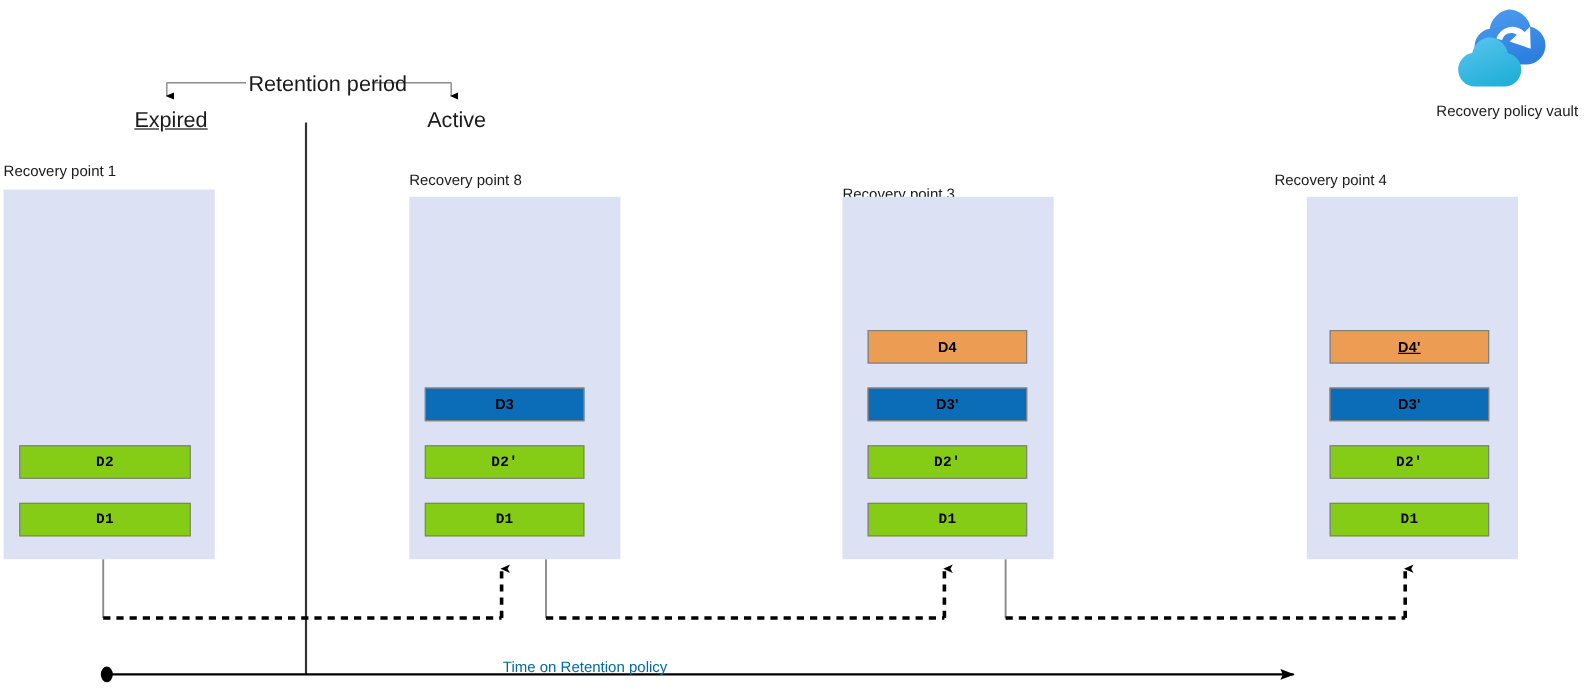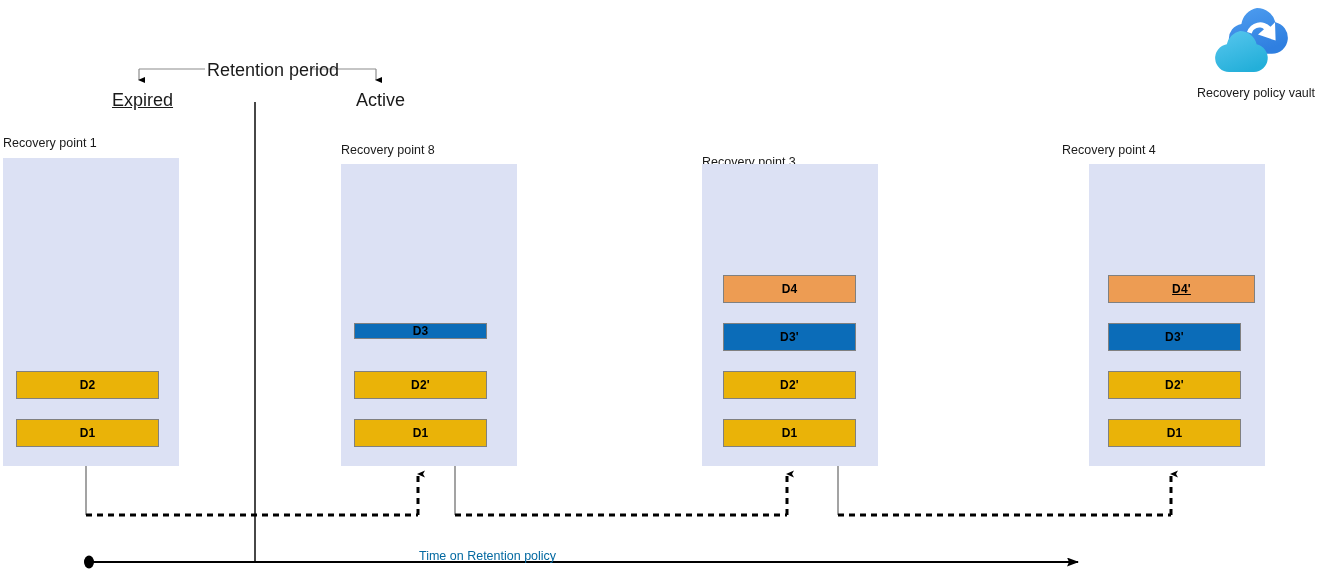--- a/index.html
+++ b/index.html
@@ -68,21 +68,21 @@
     box-sizing: border-box;
     border: 1px solid #808080;
     font-size: 12px;
     font-weight: bold;
     color: #000000;
     display: flex;
     align-items: center;
     justify-content: center;
     letter-spacing: 0.2px;
   }
-  .blk-yellow { background: #eab308; }
+  .blk-yellow { background: #84cc16; font-family: Liberation Mono, monospace; }
   .blk-blue   { background: #0b6cb8; }
   .blk-orange { background: #ed9c53; }
   
   #timeline-label {
     position: absolute;
     left: 419px;
     top: 549px;
     font-size: 12.5px;
     line-height: 14px;
     white-space: nowrap;
@@ -165,32 +165,32 @@
   <div class="retention-label" id="expired-label">Expired</div>
   <div class="retention-label" id="active-label">Active</div>
 
   <div id="panels-host">
       <div class="rp-title" style="left: 3px; top: 136px; width: 176px;">Recovery point 1</div>
       <div class="rp-panel" style="left: 3px; top: 158px; width: 176px; height: 308px;"></div>
       <div class="data-block blk-yellow" style="left: 16px; top: 371px; width: 143px; height: 28px;">D2</div>
       <div class="data-block blk-yellow" style="left: 16px; top: 419px; width: 143px; height: 28px;">D1</div>
       <div class="rp-title" style="left: 341px; top: 143px; width: 176px;">Recovery point 8</div>
       <div class="rp-panel" style="left: 341px; top: 164px; width: 176px; height: 302px;"></div>
-      <div class="data-block blk-blue" style="left: 354px; top: 323px; width: 133px; height: 16px;">D3</div>
+      <div class="data-block blk-blue" style="left: 354px; top: 323px; width: 133px; height: 28px;">D3</div>
       <div class="data-block blk-yellow" style="left: 354px; top: 371px; width: 133px; height: 28px;">D2'</div>
       <div class="data-block blk-yellow" style="left: 354px; top: 419px; width: 133px; height: 28px;">D1</div>
       <div class="rp-title" style="left: 702px; top: 143px; width: 176px; margin-top: 12px;">Recovery point 3</div>
       <div class="rp-panel" style="left: 702px; top: 164px; width: 176px; height: 302px;"></div>
       <div class="data-block blk-orange" style="left: 723px; top: 275px; width: 133px; height: 28px;">D4</div>
       <div class="data-block blk-blue" style="left: 723px; top: 323px; width: 133px; height: 28px;">D3'</div>
       <div class="data-block blk-yellow" style="left: 723px; top: 371px; width: 133px; height: 28px;">D2'</div>
       <div class="data-block blk-yellow" style="left: 723px; top: 419px; width: 133px; height: 28px;">D1</div>
       <div class="rp-title" style="left: 1062px; top: 143px; width: 176px;">Recovery point 4</div>
       <div class="rp-panel" style="left: 1089px; top: 164px; width: 176px; height: 302px;"></div>
-      <div class="data-block blk-orange" style="left: 1108px; top: 275px; width: 147px; height: 28px; text-decoration: underline;">D4'</div>
+      <div class="data-block blk-orange" style="left: 1108px; top: 275px; width: 133px; height: 28px; text-decoration: underline;">D4'</div>
       <div class="data-block blk-blue" style="left: 1108px; top: 323px; width: 133px; height: 28px;">D3'</div>
       <div class="data-block blk-yellow" style="left: 1108px; top: 371px; width: 133px; height: 28px;">D2'</div>
       <div class="data-block blk-yellow" style="left: 1108px; top: 419px; width: 133px; height: 28px;">D1</div>
     </div>
 
   <div id="timeline-label">Time on Retention policy</div>
 
   <div id="vault-group">
     <svg id="vault-icon" viewBox="0 0 86 78" xmlns="http://www.w3.org/2000/svg">
       <defs>

